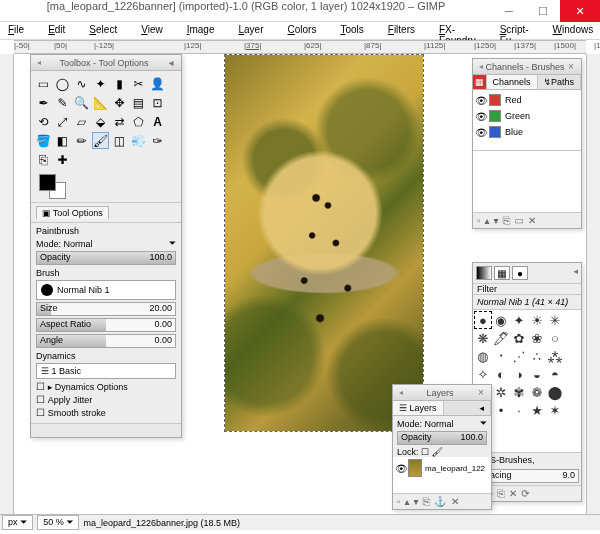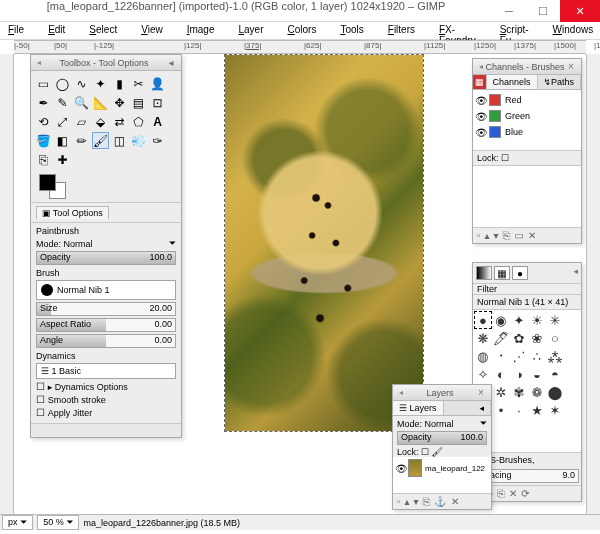--- a/index.html
+++ b/index.html
@@ -70,21 +70,21 @@
 .sw{width:12px;height:12px;border:1px solid #888}
 .lock{font-size:9px;padding:2px 4px;border-top:1px solid #c8c8c8}
 .blank{height:62px;background:#fff;border-top:1px solid #c8c8c8}
 .iconbar{height:16px;border-top:1px solid #c8c8c8;display:flex;align-items:center;padding:0 4px;gap:4px;font-size:10px;color:#666}
 
 .brushes{right:4px;top:208px;width:110px;height:240px}
 .grad{display:flex;padding:3px;gap:2px}
 .gbox{width:16px;height:14px;border:1px solid #999;background:linear-gradient(90deg,#000,#fff)}
 .bbox{width:16px;height:14px;border:1px solid #999;background:#fff;display:flex;align-items:center;justify-content:center}
 .filt{font-size:9px;padding:0 4px;border-top:1px solid #c8c8c8;border-bottom:1px solid #c8c8c8;background:#eee}
-.bname{font-size:9px;padding:2px 4px;border-bottom:1px solid #c8c8c8}
+.bname{font-size:9px;padding:2px 4px;font-style:italic;border-bottom:1px solid #c8c8c8}
 .bgrid{flex:1;background:#fff;overflow:hidden;height:130px;display:flex;flex-wrap:wrap;align-content:flex-start;padding:1px}
 .bcell{width:18px;height:18px;display:flex;align-items:center;justify-content:center;font-size:13px;color:#333}
 .bcell.sel{border:1px dashed #000}
 .bfoot{padding:2px 4px;font-size:9px;border-top:1px solid #c8c8c8}
 
 .layers{left:378px;top:330px;width:100px}
 .laylist{background:#fff;height:36px;padding:2px}
 .layrow{display:flex;align-items:center;height:18px;gap:3px;font-size:8px}
 .thumb{width:14px;height:18px;background:linear-gradient(#8a7a2a,#b89a3a);border:1px solid #888}
 
@@ -217,22 +217,22 @@
             <span class="sv">0.00</span>
           </div>
        <div class="slider">
             <div class="fill" style="width:50%"></div>
             <span class="sl">Angle</span>
             <span class="sv">0.00</span>
           </div>
        <div style="font-size:9px;margin-top:3px">Dynamics</div>
        <div class="brush-prev" style="height:16px"><span>☰</span>&nbsp;<span>1 Basic</span></div>
        <div class="chk">▸ <span>Dynamics Options</span></div>
+       <div class="chk">Apply Jitter</div>
        <div class="chk">Smooth stroke</div>
-       <div class="chk">Apply Jitter</div>
      </div>
      <div class="ftr"></div>
    </div>
 
    <div class="panel channels">
      <div class="panel-head">
           <span class="collapse">◂</span>
           <span class="pt">Channels - Brushes</span>
           <span class="px">×</span>
         </div>
@@ -251,21 +251,20 @@
             <span class="eye">👁</span>
             <span class="sw" style="background:#2e9e3e"></span>
             <span>Green</span>
           </div>
           <div class="chrow">
             <span class="eye">👁</span>
             <span class="sw" style="background:#2e5bd6"></span>
             <span>Blue</span>
           </div>
         </div>
-     <div class="lock"><span>Lock:</span> ☐</div>
      <div class="blank"></div>
      <div class="iconbar">
        <span>▫</span>
        <span>▴</span>
        <span>▾</span>
        <span>⎘</span>
        <span>▭</span>
        <span>✕</span>
      </div>
    </div>

